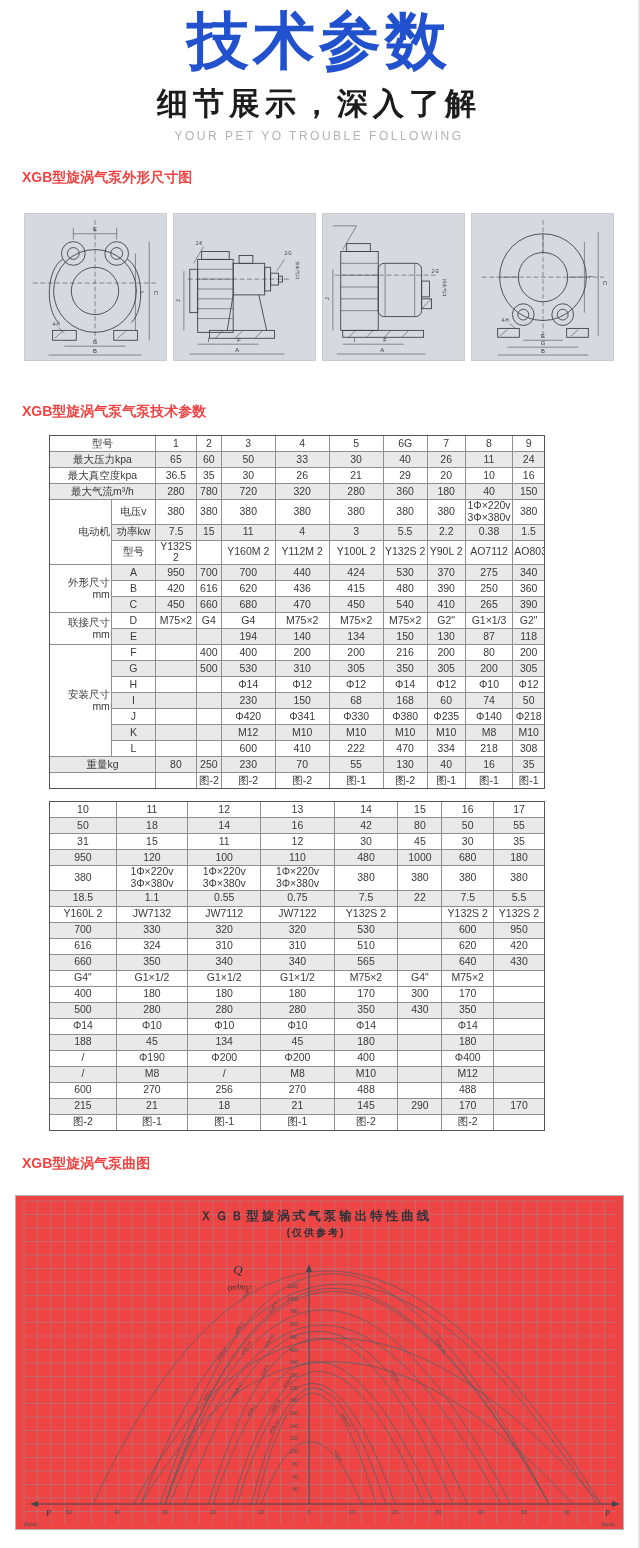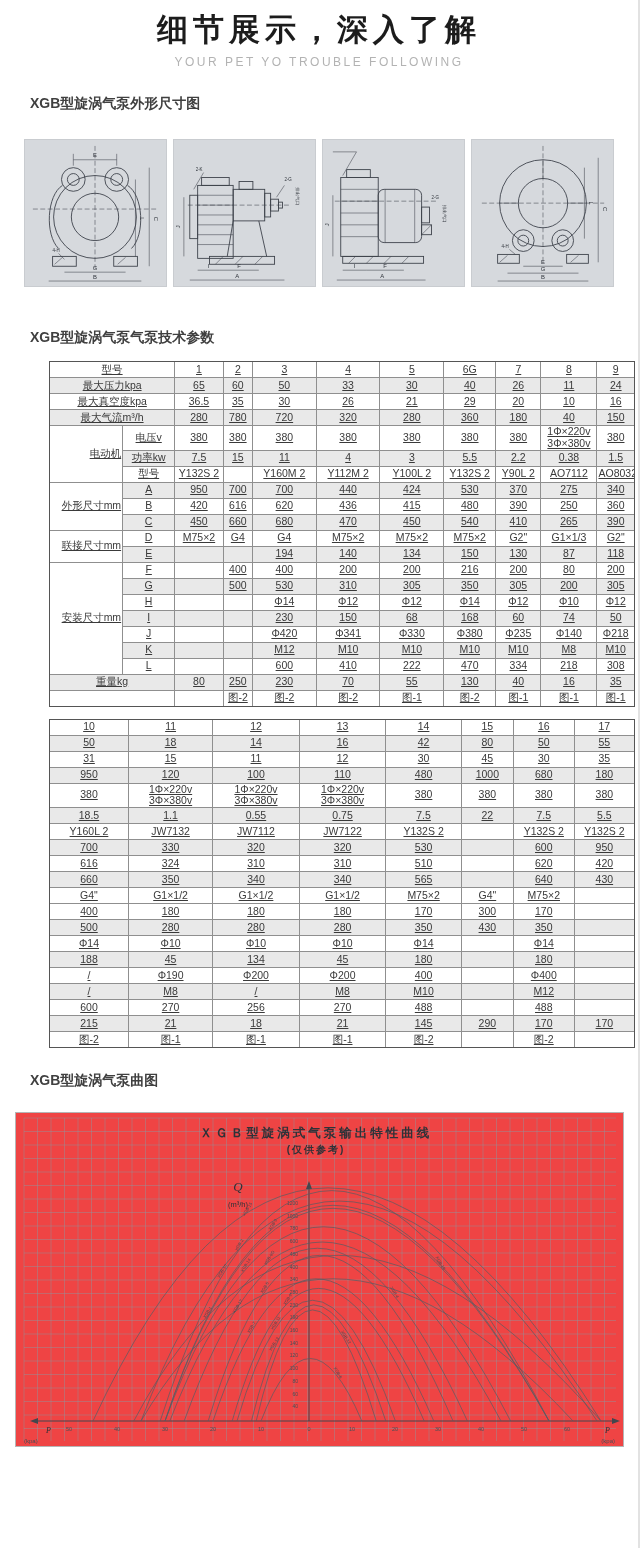--- a/index.html
+++ b/index.html
@@ -5,36 +5,36 @@
   html,body{margin:0;padding:0;background:#fff;}
   body{width:640px;height:1548px;overflow:hidden;position:relative;
        font-family:"Liberation Sans","DejaVu Sans",sans-serif;color:#333;
        border-right:2px solid #e2e2e2;box-sizing:border-box;}
   
   header{text-align:center;padding-top:4px;}
   h1{margin:0;font-size:62px;line-height:74px;font-weight:900;color:#2151cc;letter-spacing:4px;}
   h2{margin:8px 0 0 0;font-size:31px;line-height:36px;font-weight:700;color:#1c1c1c;letter-spacing:5px;}
   .tagline{margin-top:7px;font-size:12px;color:#b3b3b3;letter-spacing:2.5px;}
   
-  .sec{margin:8px;padding:0 0 0 22px;font-size:14px;font-weight:700;color:#404040;}
+  .sec{margin:0;padding:0 0 0 22px;font-size:14px;font-weight:700;color:#ef4444;}
   .sec1{margin-top:26px;}
   .sec2{margin-top:42px;}
   .sec3{margin-top:24px;}
   
   .panels{display:flex;justify-content:flex-start;gap:6px;margin:26px 0 0 24px;width:592px;}
   .panel{width:143px;height:148px;background:#d6d9dd;border:1px solid #c9ccd0;box-sizing:border-box;}
   .panel svg{display:block;width:100%;height:100%;}
   .ln{stroke:#3d424a;stroke-width:0.9;fill:none;}
   .thin{stroke:#3d424a;stroke-width:0.55;fill:none;}
   .dash{stroke:#3d424a;stroke-width:0.55;fill:none;stroke-dasharray:5 2.5;}
   .panel text{font-size:6px;fill:#30353c;font-family:"Liberation Sans",sans-serif;}
   .panel text.small{font-size:4.5px;}
   
-  table{border-collapse:collapse;table-layout:fixed;width:586px;margin:14px 0 0 49px;
-        font-size:10.5px;color:#3a3a3a;text-decoration:underline;}
+  table{border-collapse:collapse;table-layout:fixed;width:496px;margin:14px 0 0 49px;
+        font-size:10.5px;color:#3a3a3a;}
   #t1{margin-top:14px;}
   #t2{margin-top:12px;}
   td{border:1px solid #8f8f8f;text-align:center;padding:0 1px;height:15px;line-height:1.12;
      white-space:pre-line;overflow:hidden;}
   table{border:1px solid #555;outline:1px solid #555;outline-offset:-1px;}
   tr.shade td{background:#e9e9e9;}
   td.grp{background:#fff !important;text-align:right;}
   
   .chartbox{width:607px;margin:22px 0 0 15px;border:1px solid #b5b5b5;background:#ef4444;}
   .chartbox svg{display:block;width:607px;height:333px;}
@@ -48,20 +48,21 @@
   .ctick{font-size:5.5px;fill:#4a4e55;}
   .cytick{font-size:5px;fill:#4a4e55;}
   .cp{font-size:8px;font-style:italic;font-family:"Liberation Serif",serif;fill:#2e3238;}
   .ckpa{font-size:6px;fill:#4a4e55;}
   .clabel{font-size:4.2px;fill:#464b52;}
 </style>
 </head>
 <body>
 
 <header>
+  <h1>技术参数</h1>
   <h2>细节展示，深入了解</h2>
   <div class="tagline">YOUR PET YO TROUBLE FOLLOWING</div>
 </header>
 
 <h3 class="sec sec1">XGB型旋涡气泵外形尺寸图</h3>
 
 <div class="panels">
 
   <div class="panel">
     <svg viewBox="0 0 143 148">

